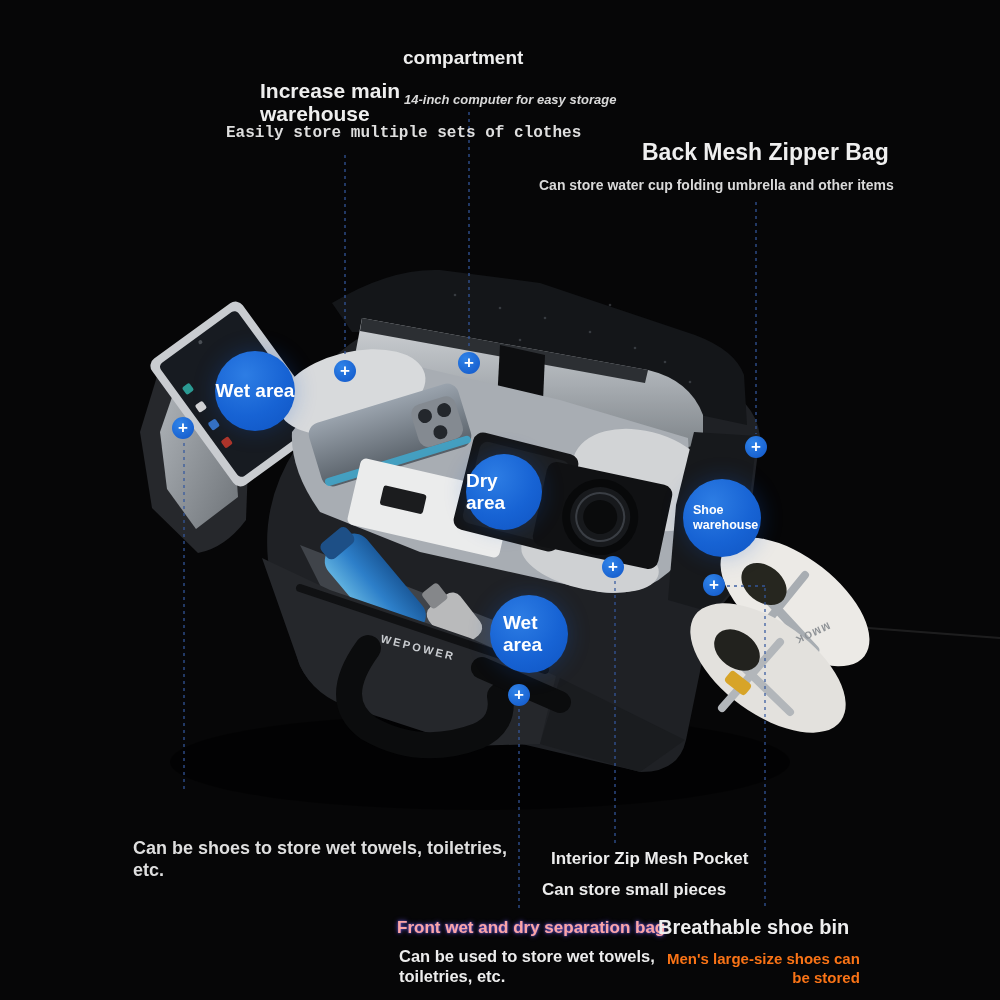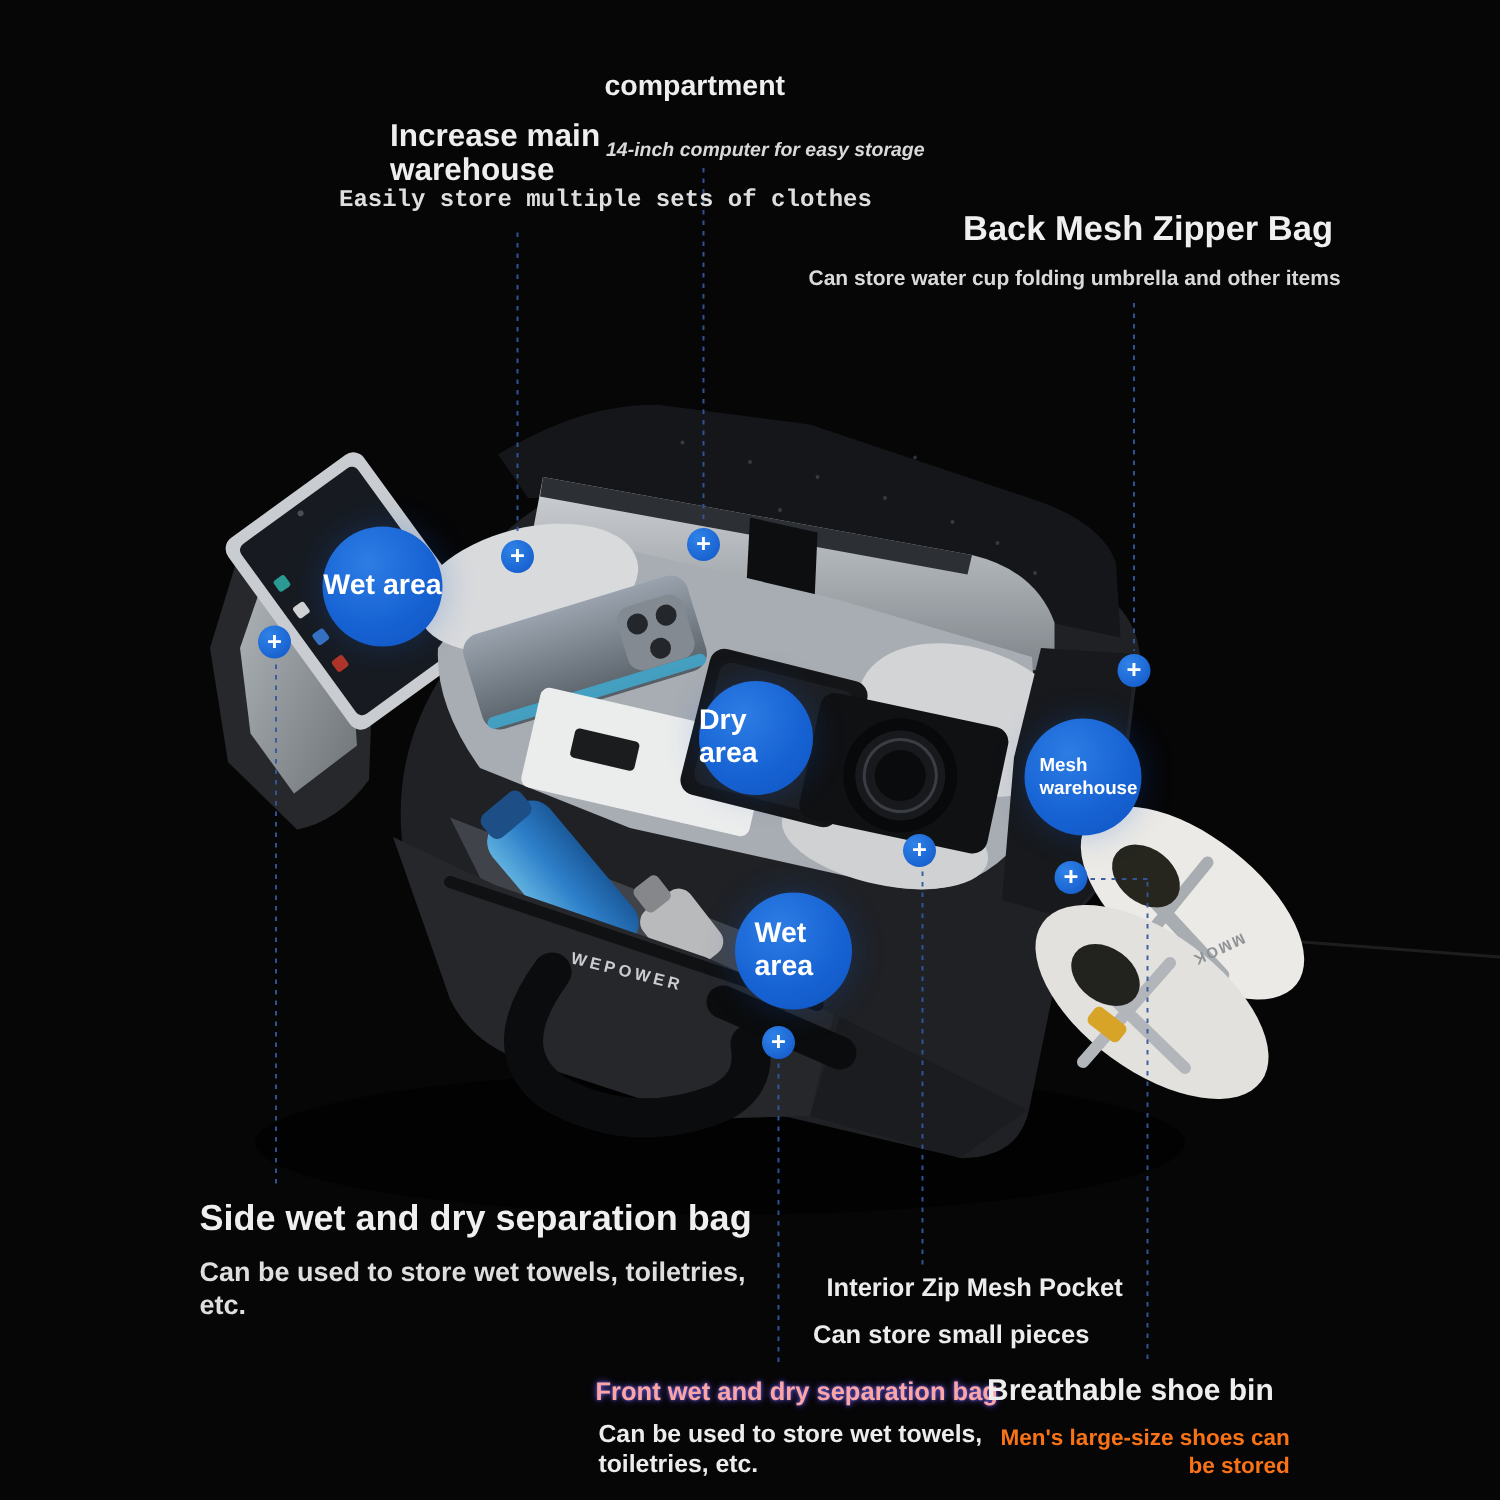--- a/index.html
+++ b/index.html
@@ -187,23 +187,22 @@
   <div class="anno sub-md" style="left:226px;top:124px;">Easily store multiple sets of clothes</div>
 
   <div class="anno title-md" style="left:403px;top:47px;">
     <span class="ln">compartment</span>
   </div>
   <div class="anno sub-xs" style="left:404px;top:92px;font-style:italic;">14-inch computer for easy storage</div>
 
   <div class="anno sub-sm" style="left:539px;top:177px;">Can store water cup folding umbrella and other items</div>
   <div class="anno title-xl" style="left:642px;top:139px;font-size:23px;">Back Mesh Zipper Bag</div>
 
-  <div class="anno title-xl" style="left:133px;top:799px;">Side wet and dry separation bag</div>
   <div class="anno sub-lg" style="left:133px;top:837px;">
-    <span class="ln">Can be used to store wet towels, toiletries,</span>
+    <span class="ln">Can be shoes to store wet towels, toiletries,</span>
     <span class="ln">etc.</span>
   </div>
 
   <div class="anno title-sm" style="left:551px;top:849px;">Interior Zip Mesh Pocket</div>
   <div class="anno title-sm" style="left:542px;top:880px;">Can store small pieces</div>
 
   <div class="anno title-sm glow-blue" style="left:397px;top:918px;">Front wet and dry separation bag</div>
   <div class="anno title-sm" style="left:399px;top:946px;font-size:16.5px;">
     <span class="ln">Can be used to store wet towels,</span>
     <span class="ln">toiletries, etc.</span>
@@ -215,21 +214,21 @@
     <span class="ln">be stored</span>
   </div>
 
   <div class="badge badge-1line" style="left:215px;top:351px;width:80px;height:80px;">
     <span class="ln">Wet area</span>
   </div>
   <div class="badge badge-1line" style="left:466px;top:454px;width:76px;height:76px;">
     <span class="ln">Dry area</span>
   </div>
   <div class="badge badge-small2" style="left:683px;top:479px;width:78px;height:78px;">
-    <span class="ln">Mesh</span>
+    <span class="ln">Shoe</span>
     <span class="ln">warehouse</span>
   </div>
   <div class="badge badge-2line" style="left:490px;top:595px;width:78px;height:78px;">
     <span class="ln">Wet</span>
     <span class="ln">area</span>
   </div>
 
   <div class="plus" style="left:172px;top:417px;">+</div>
   <div class="plus" style="left:334px;top:360px;">+</div>
   <div class="plus" style="left:458px;top:352px;">+</div>

